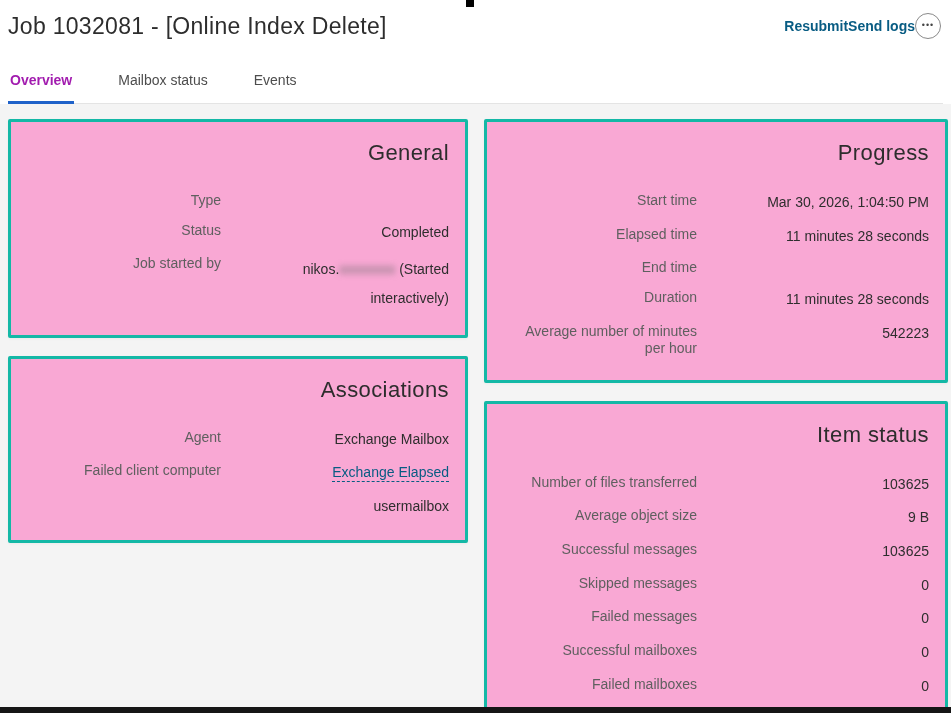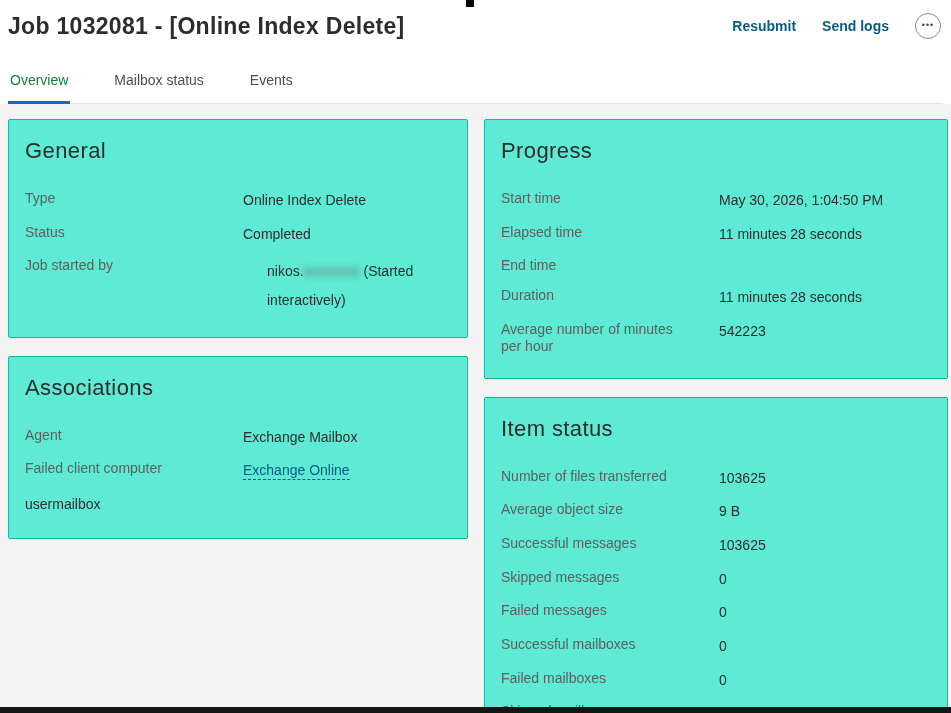--- a/index.html
+++ b/index.html
@@ -21,28 +21,27 @@
     padding: 10px 8px 0 8px;
   }
   .header-row {
     display: flex;
     justify-content: space-between;
     align-items: flex-start;
   }
   .page-title {
     font-size: 23px;
     line-height: 32px;
-    font-weight: 700;
+    font-weight: 400;
     color: #2d2d2d;
     letter-spacing: 0.3px;
   }
   .actions {
     display: flex;
     align-items: center;
-    gap: 26px;
     padding-top: 3px;
     padding-right: 2px;
   }
   .action-link {
     font-size: 14px;
     font-weight: 700;
     color: var(--link-color, #085c83);
     cursor: pointer;
     text-decoration: none;
   }
@@ -71,22 +70,22 @@
     padding: 0 0 0 0;
   }
   .tab {
     position: relative;
     font-size: 14px;
     color: #4d4d4d;
     padding: 8px 2px 15px 2px;
     cursor: pointer;
   }
   .tab.active {
-    color: #15803d;
-    font-weight: 400;
+    color: #a21caf;
+    font-weight: 700;
   }
   .tab.active::after {
     content: "";
     position: absolute;
     left: 0;
     right: 0;
     bottom: -1px;
     height: 3px;
     background: var(--tab-underline, #1f62c9);
   }
@@ -96,25 +95,26 @@
     display: flex;
     gap: 16px;
     padding: 15px 0 0 8px;
     align-items: flex-start;
   }
   .col { display: flex; flex-direction: column; gap: 18px; }
   .col-left  { width: 460px; }
   .col-right { width: 464px; }
 
   .card {
-    background: #5eead4;
-    border: 1px solid #14b8a6;
+    background: #f9a8d4;
+    border: 3px solid #14b8a6;
     border-radius: 2px;
     box-shadow: 0 1px 3px rgba(0,0,0,0.04);
     padding: 18px 16px 22px 16px;
+    text-align: right;
   }
   .card-title {
     margin: 0 0 26px 0;
     font-size: 22px;
     font-weight: 400;
     color: #2d2d2d;
     letter-spacing: 0.4px;
   }
   .kv-row {
     display: flex;
@@ -190,56 +190,55 @@
   </div>
 
   <div class="content">
 
     <div class="col col-left">
 
       <section class="card">
         <h2 class="card-title">General</h2>
         <div class="kv-row">
           <div class="kv-label">Type</div>
-          <div class="kv-value">Online Index Delete</div>
         </div>
         <div class="kv-row">
           <div class="kv-label">Status</div>
           <div class="kv-value">Completed</div>
         </div>
         <div class="kv-row">
           <div class="kv-label">Job started by</div>
           <div class="kv-value" style="line-height:2.05;margin-left:24px;"><span>nikos.</span><span class="blurred">xxxxxxxx</span><span> (Started interactively)</span></div>
         </div>
       </section>
 
       <section class="card">
         <h2 class="card-title">Associations</h2>
         <div class="kv-row">
           <div class="kv-label">Agent</div>
           <div class="kv-value">Exchange Mailbox</div>
         </div>
         <div class="kv-row">
           <div class="kv-label">Failed client computer</div>
-          <div class="kv-value"><a class="link-dashed">Exchange Online</a></div>
+          <div class="kv-value"><a class="link-dashed">Exchange Elapsed</a></div>
         </div>
         <div class="kv-row">
           <div class="kv-value">usermailbox</div>
         </div>
       </section>
 
     </div>
 
     <div class="col col-right">
 
       <section class="card">
         <h2 class="card-title">Progress</h2>
         <div class="kv-row">
           <div class="kv-label">Start time</div>
-          <div class="kv-value">May 30, 2026, 1:04:50 PM</div>
+          <div class="kv-value">Mar 30, 2026, 1:04:50 PM</div>
         </div>
         <div class="kv-row">
           <div class="kv-label">Elapsed time</div>
           <div class="kv-value">11 minutes 28 seconds</div>
         </div>
         <div class="kv-row">
           <div class="kv-label">End time</div>
         </div>
         <div class="kv-row">
           <div class="kv-label">Duration</div>

